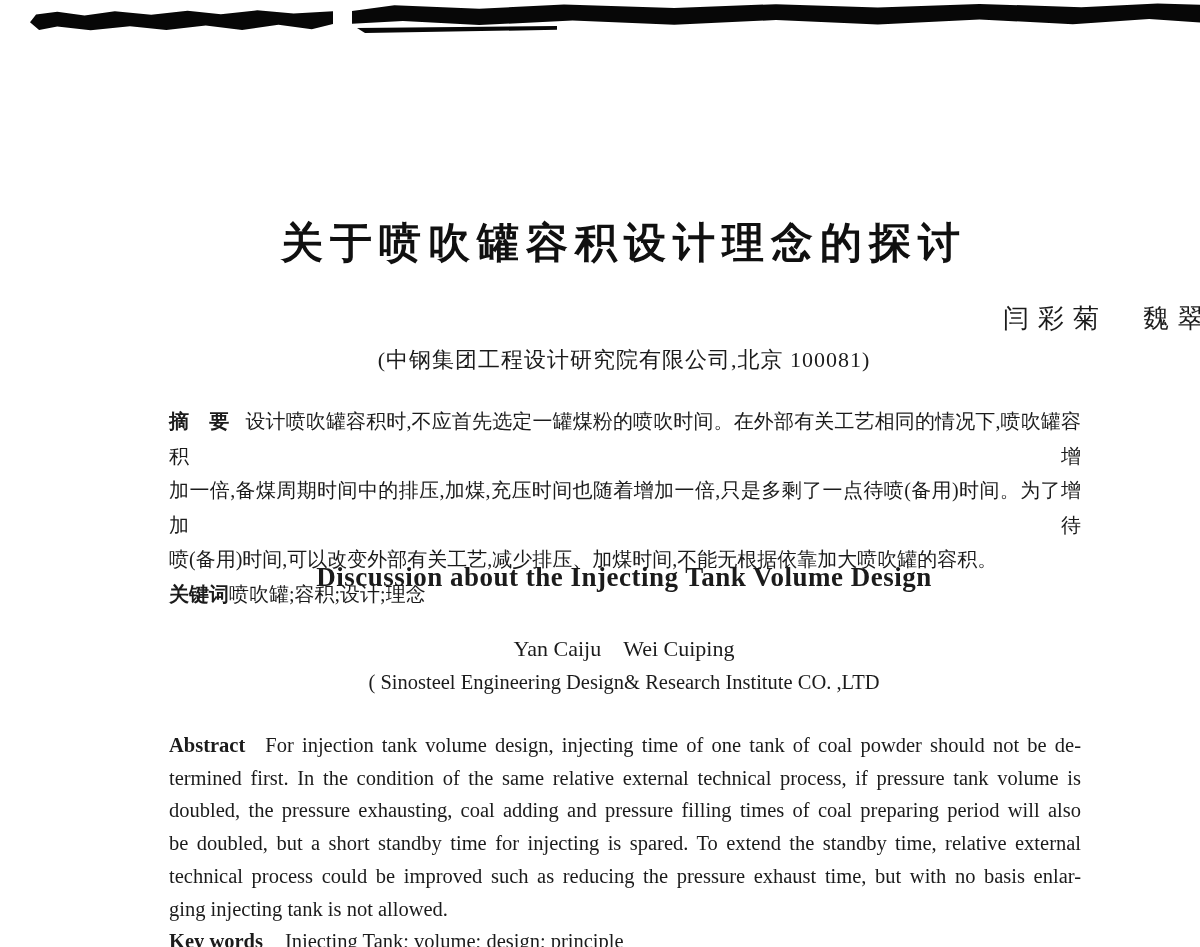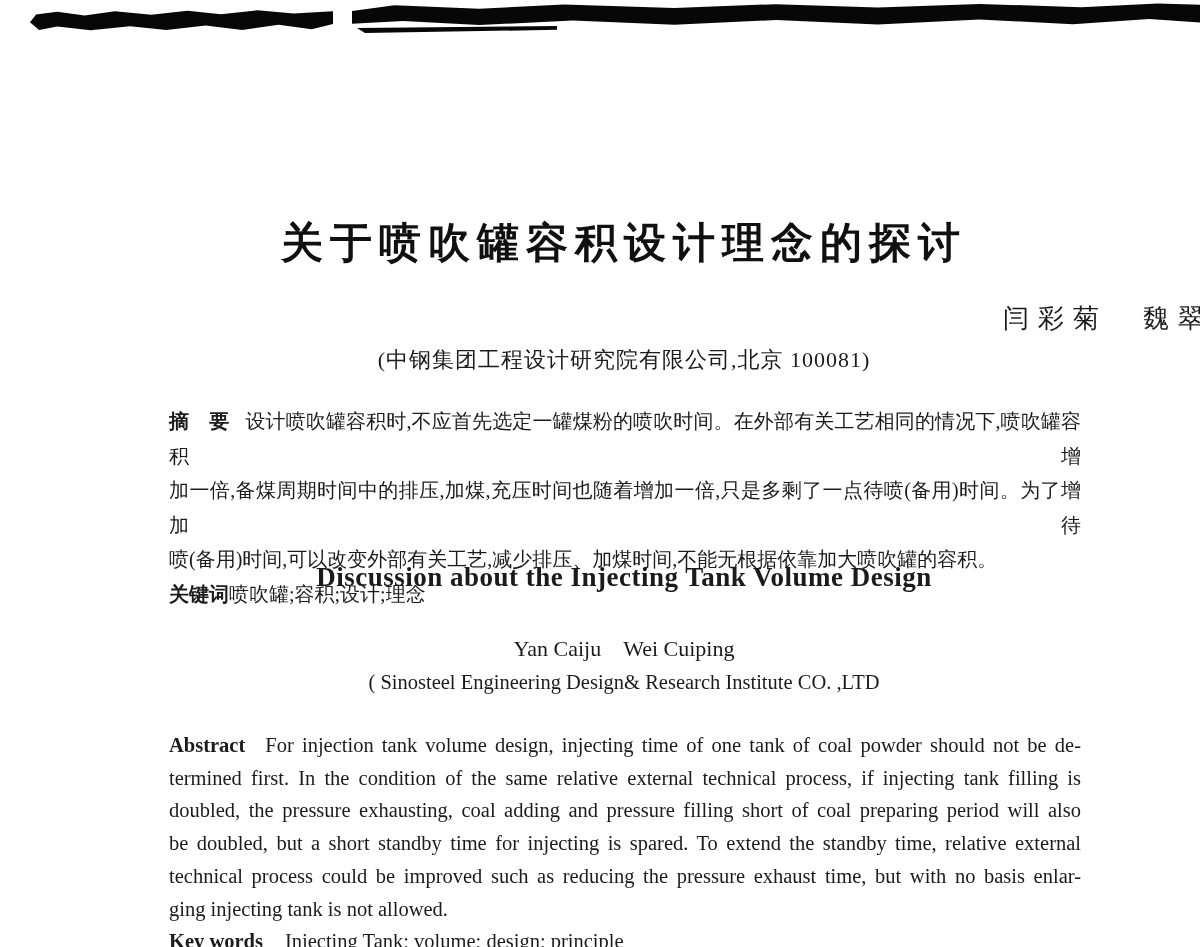--- a/index.html
+++ b/index.html
@@ -88,22 +88,22 @@
   </div>
 
   <div class="center authors-en">Yan Caiju Wei Cuiping</div>
   <div class="center title-en">Discussion about the Injecting Tank Volume Design</div>
   <div class="center affil-en">( Sinosteel Engineering Design&amp; Research Institute CO. ,LTD</div>
 
   <div class="abs-en">
     <div class="line just">
       <span class="en-label">Abstract</span><span>For injection tank volume design, injecting time of one tank of coal powder should not be de-</span>
     </div>
-    <div class="line just">termined first. In the condition of the same relative external technical process, if injecting tank filling is</div>
-    <div class="line just">doubled, the pressure exhausting, coal adding and pressure filling short of coal preparing period will also</div>
+    <div class="line just">termined first. In the condition of the same relative external technical process, if pressure tank volume is</div>
+    <div class="line just">doubled, the pressure exhausting, coal adding and pressure filling times of coal preparing period will also</div>
     <div class="line just">be doubled, but a short standby time for injecting is spared. To extend the standby time, relative external</div>
     <div class="line just">technical process could be improved such as reducing the pressure exhaust time, but with no basis enlar-</div>
     <div class="line">ging injecting tank is not allowed.</div>
     <div class="line">
       <span class="kw-label-en">Key words</span><span>Injecting Tank; volume; design; principle</span>
     </div>
   </div>
 
 </div>
 

